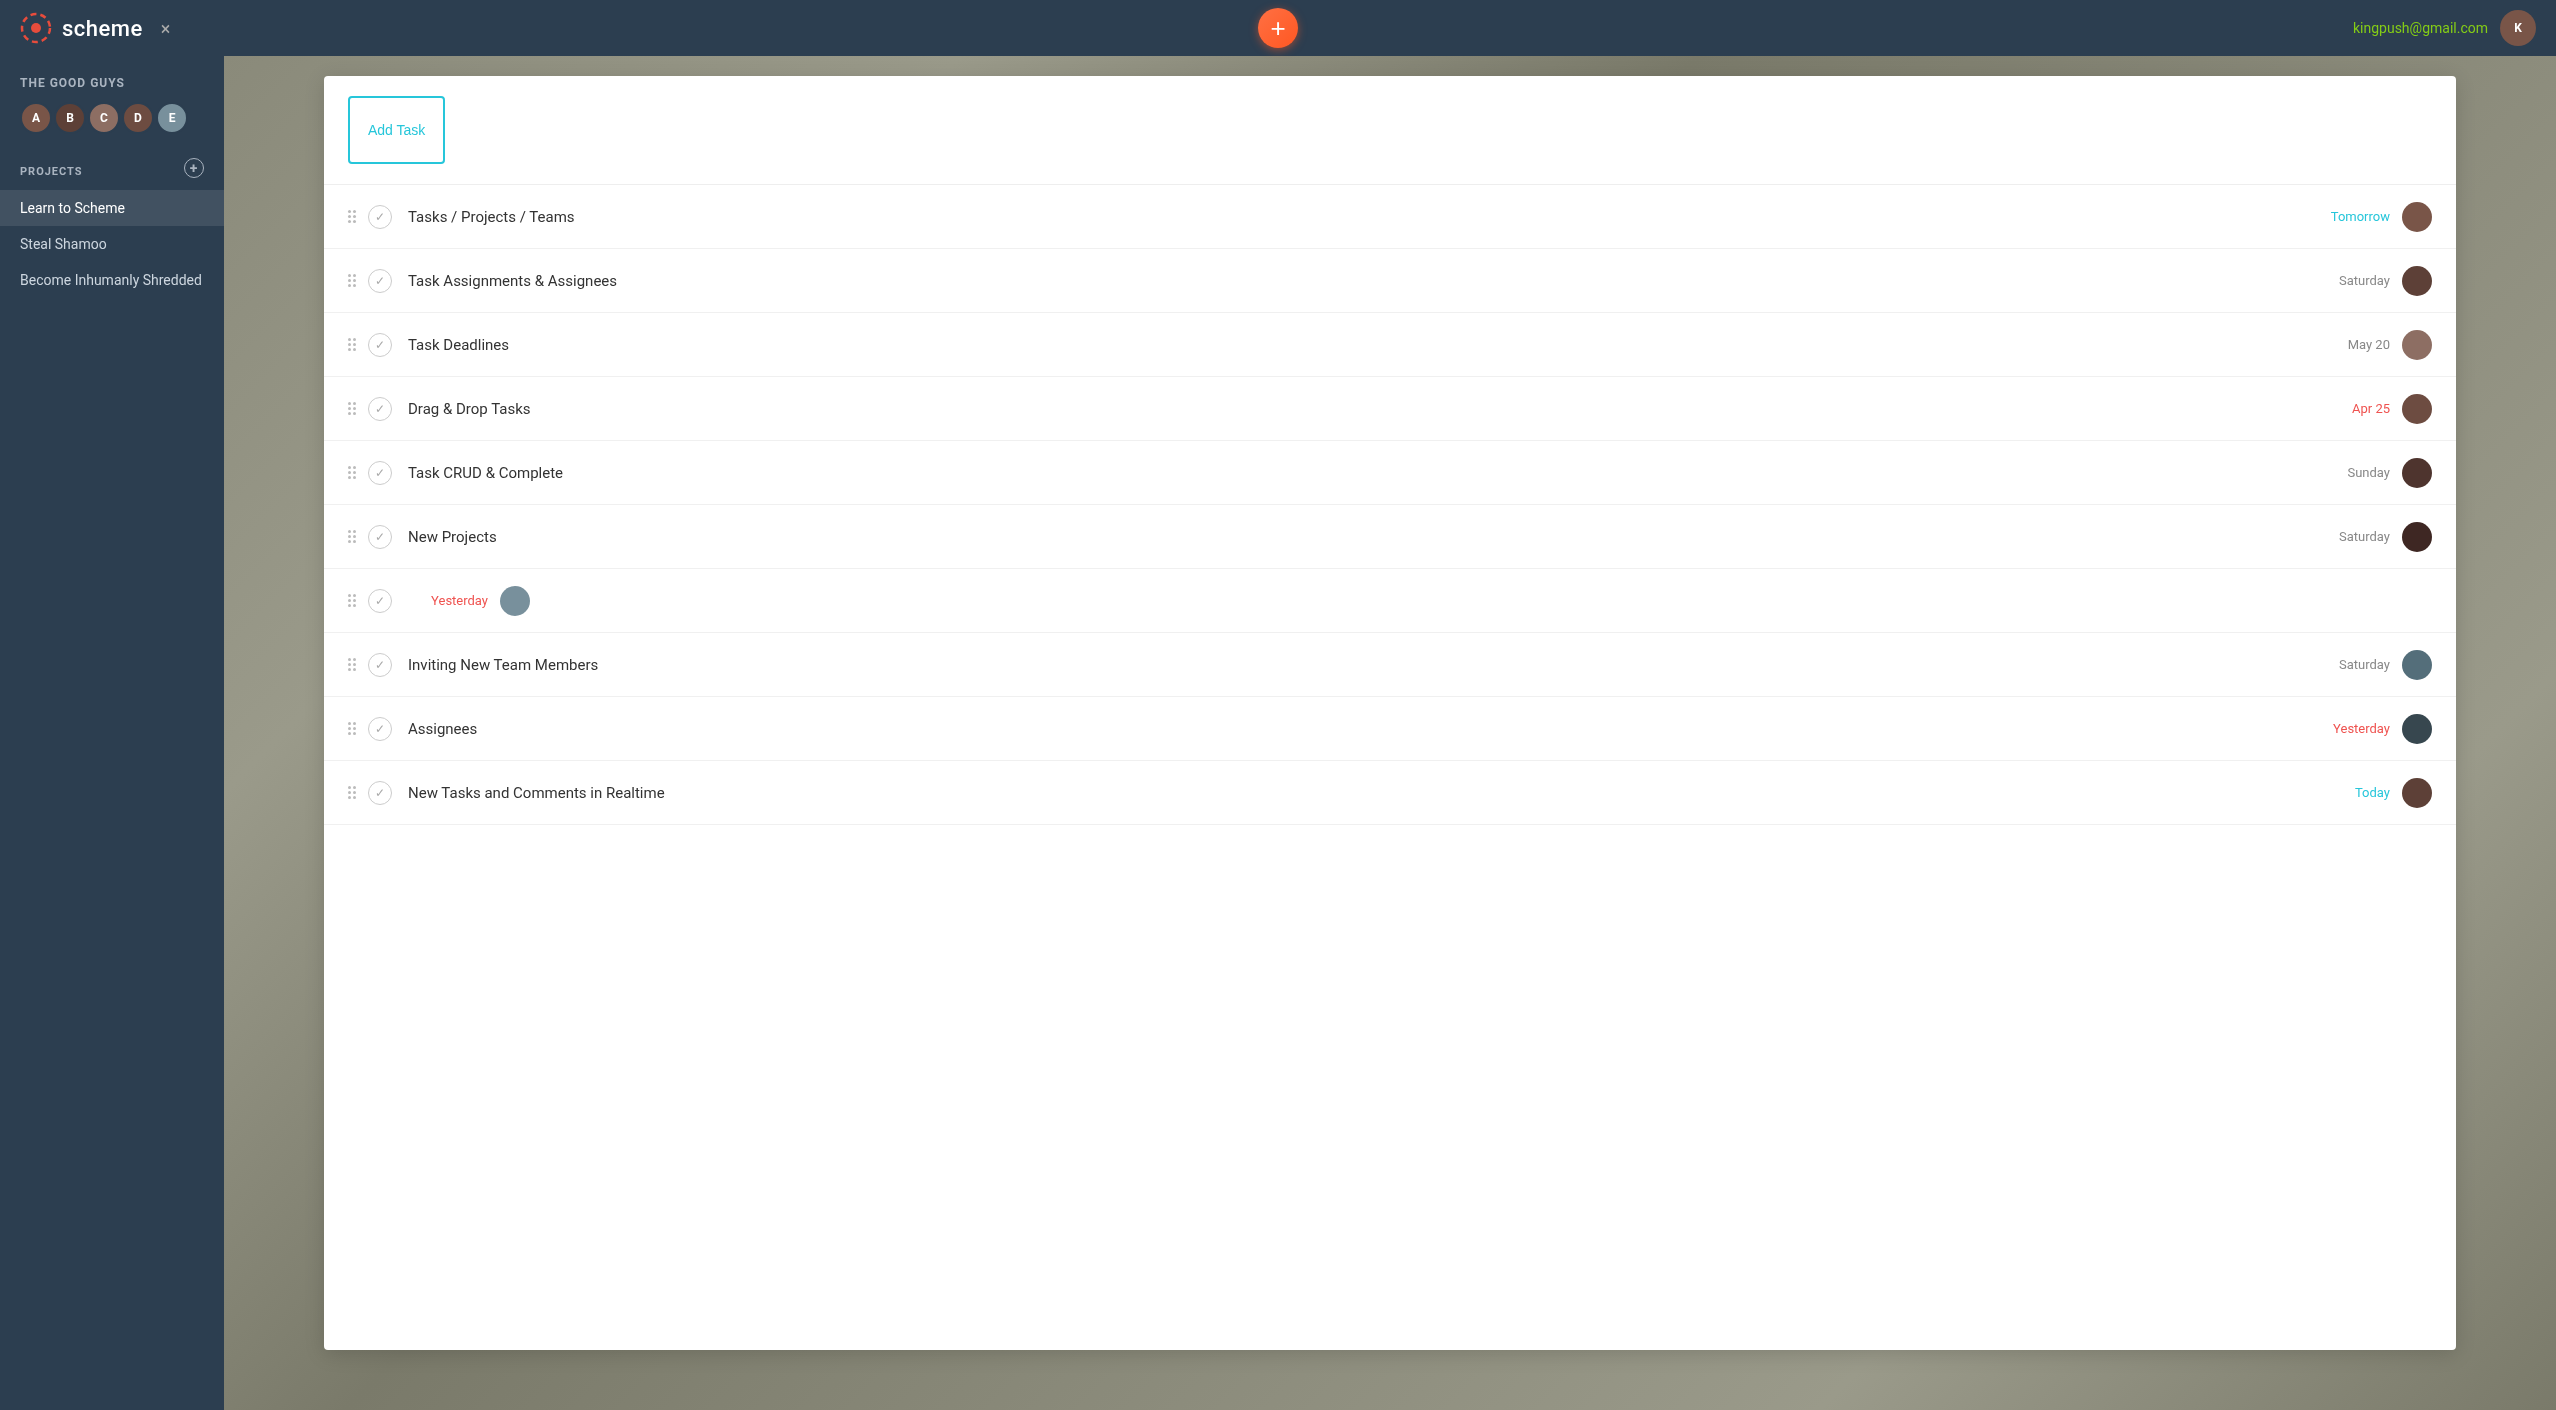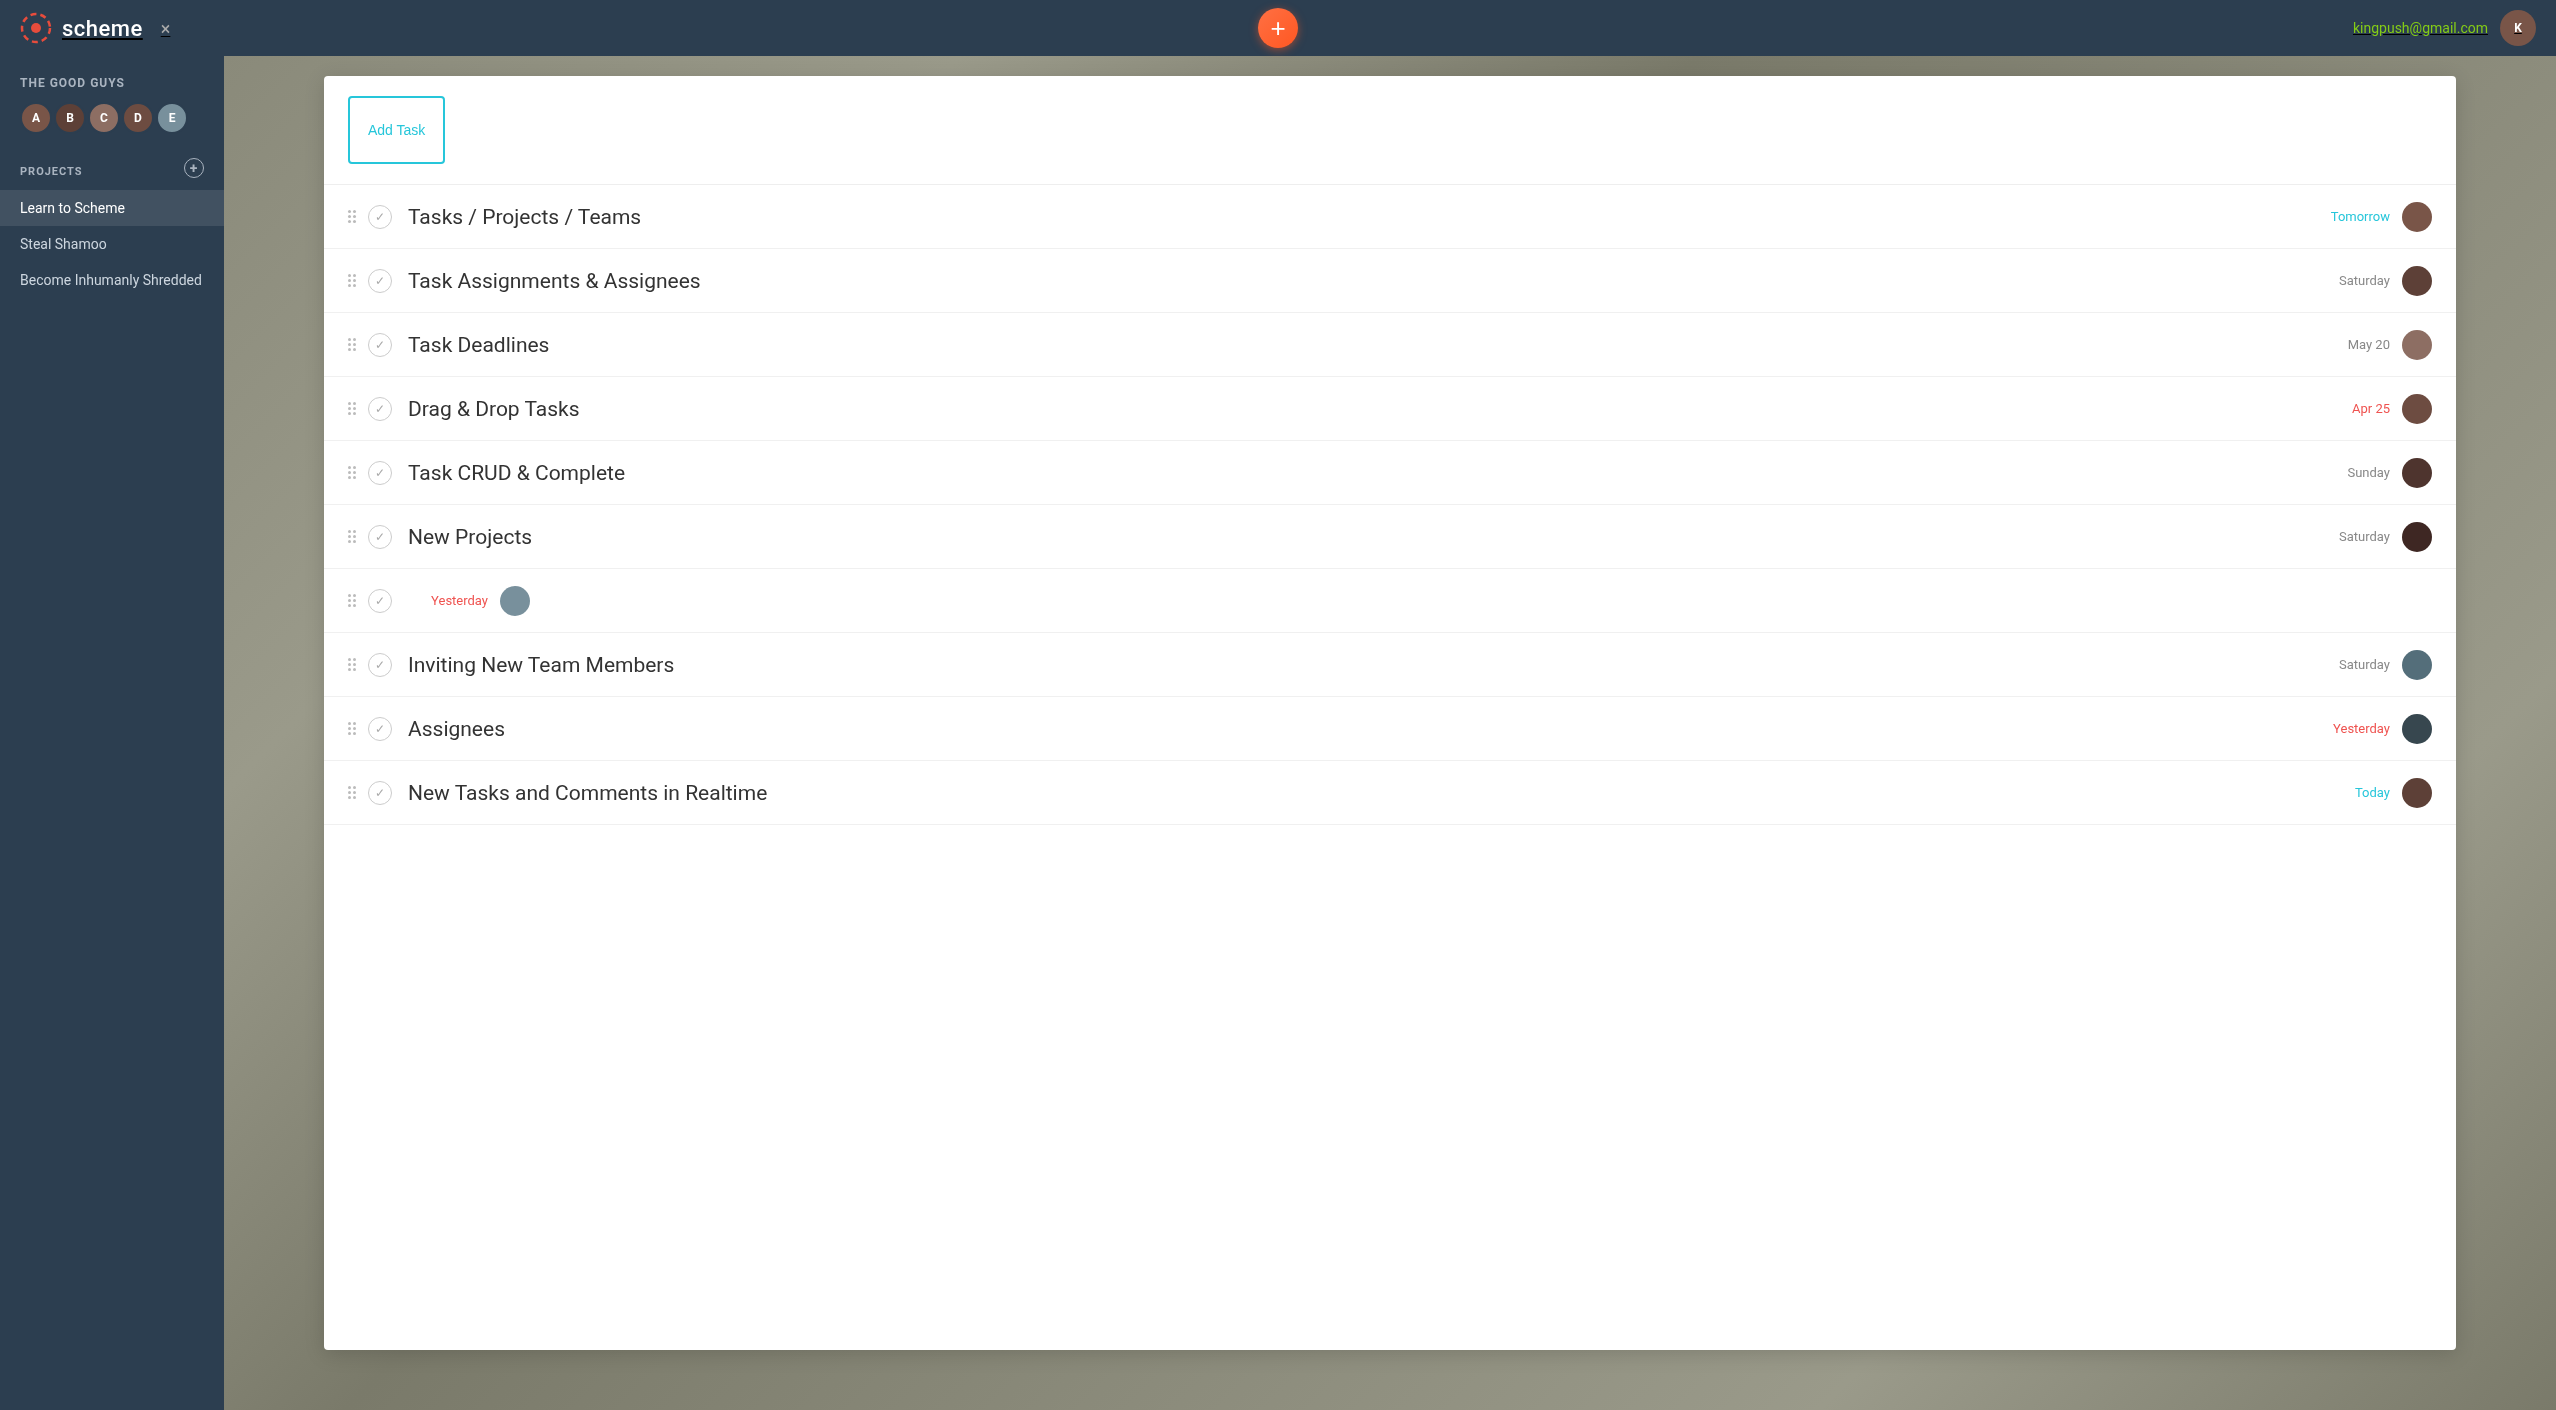--- a/index.html
+++ b/index.html
@@ -16,21 +16,20 @@
     .header {
       height: 56px;
       background: #2c3e50;
       display: flex;
       align-items: center;
       justify-content: space-between;
       padding: 0 20px;
       position: relative;
       z-index: 10;
       flex-shrink: 0;
-      text-decoration: underline;
     }
     .header-left {
       display: flex;
       align-items: center;
       gap: 10px;
     }
     .logo-icon {
       width: 32px;
       height: 32px;
     }
@@ -257,21 +256,21 @@
       flex-shrink: 0;
       display: flex;
       align-items: center;
       justify-content: center;
       color: #aaa;
       font-size: 12px;
     }
 
     .task-name {
       flex: 1;
-      font-size: 21px;
+      font-size: 15px;
       color: #333;
     }
 
     .task-due {
       font-size: 13px;
       margin-right: 12px;
       min-width: 80px;
       text-align: right;
     }
     .task-due.green { color: #26c6da; }

